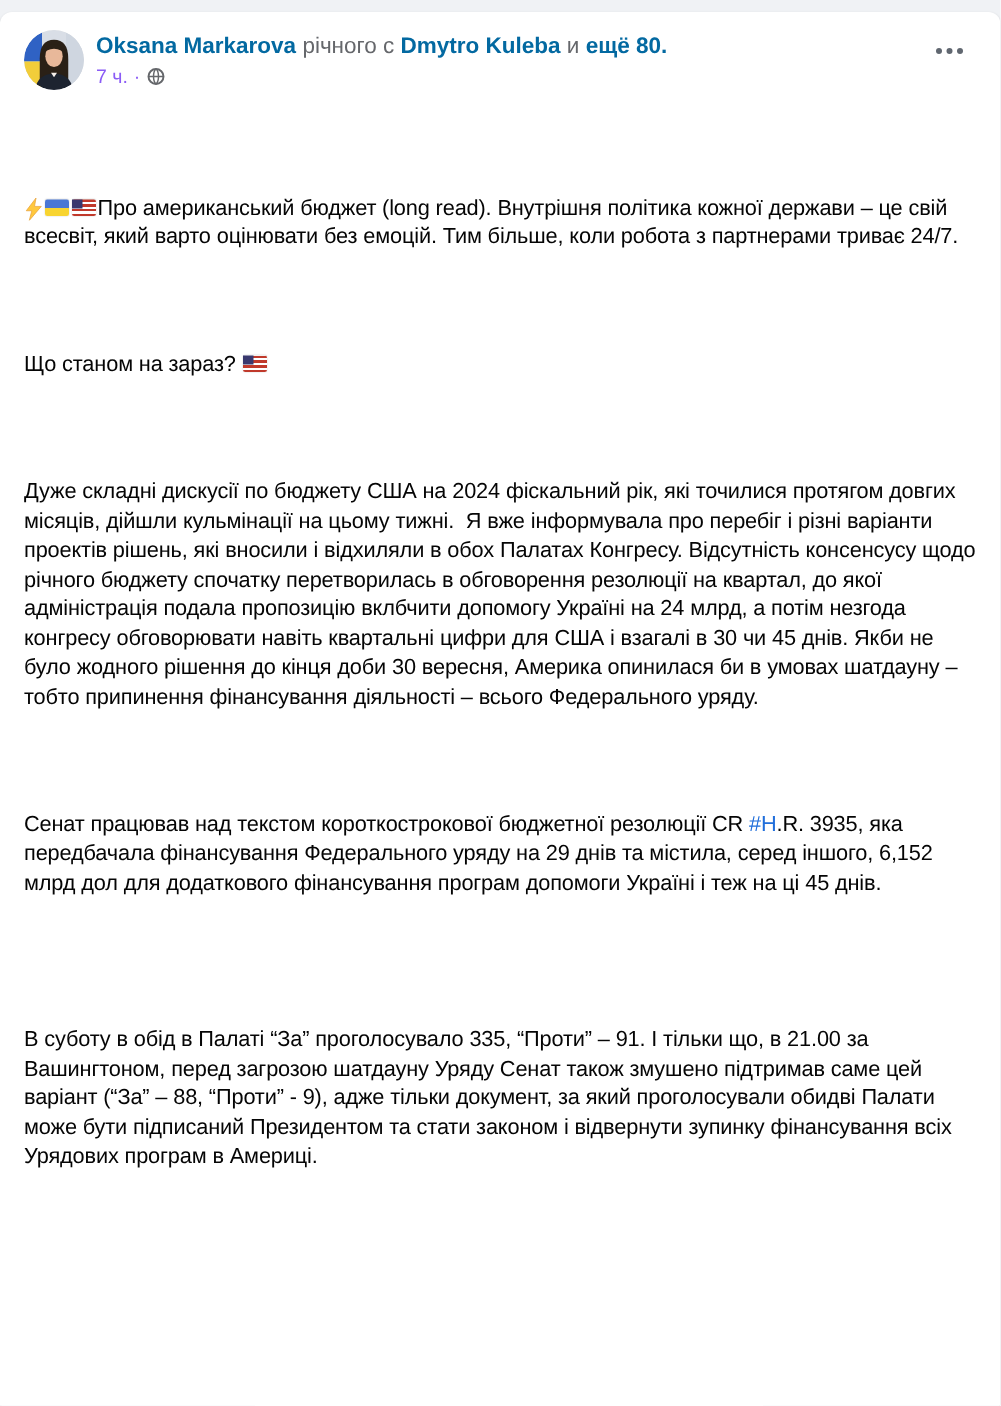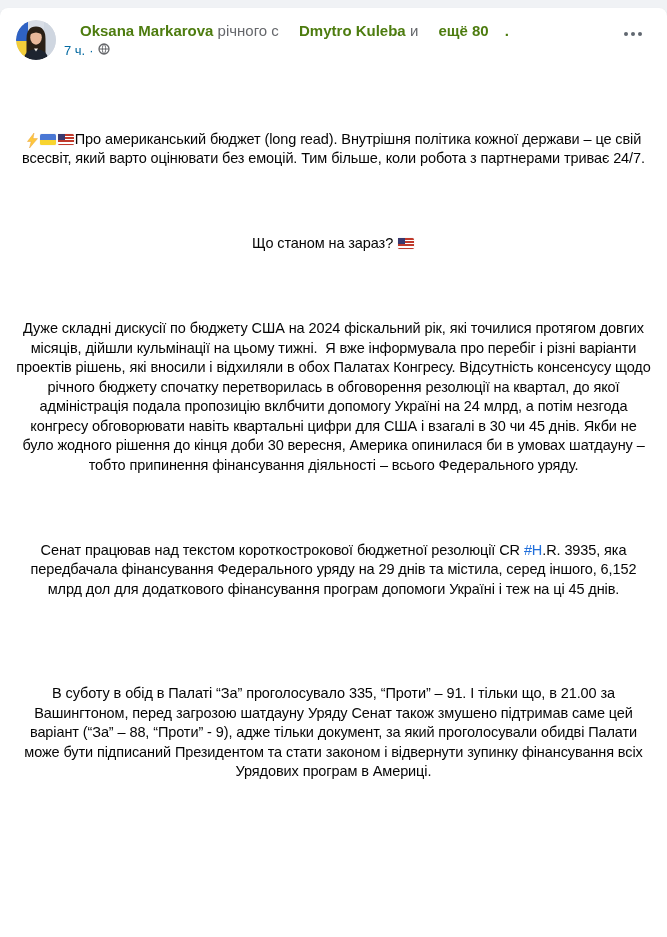--- a/index.html
+++ b/index.html
@@ -38,32 +38,31 @@
     cursor: pointer;
     box-shadow: inset 0 0 0 1px rgba(0,0,0,0.08);
   }
   .header-main { flex: 1; min-width: 0; padding-top: 1px; }
   .headline {
     font-size: 15px;
     line-height: 19px;
     color: #65676b;
   }
   .headline .strong {
-    color: #4d7c0f;
+    color: #0369a1;
     font-weight: 700;
     cursor: pointer;
-    margin-left: 16px;
   }
   .sub-line {
     margin-top: 3px;
     font-size: 13px;
     line-height: 16px;
-    color: #0369a1;
+    color: #8b5cf6;
     display: flex;
-    align-items: flex-start;
+    align-items: center;
     gap: 4px;
   }
   .menu-btn {
     flex: none;
     width: 36px;
     height: 36px;
     margin-top: -4px;
     border-radius: 50%;
     display: flex;
     align-items: center;
@@ -79,21 +78,21 @@
   
   .post-body {
     margin-top: 11px;
     font-size: 14.5px;
     line-height: 19.5px;
     letter-spacing: -0.1px;
     color: #050505;
     white-space: pre-wrap;
     word-wrap: break-word;
   }
-  .post-body p { margin: 0 0 7px 0; text-align: center; }
+  .post-body p { margin: 0 0 7px 0; }
   .post-body p:last-child { margin-bottom: 0; }
   a.hashtag-link {
     color: #216fdb;
     text-decoration: none;
     cursor: pointer;
   }
   
   .emo {
     display: inline-block;
     vertical-align: -2px;

